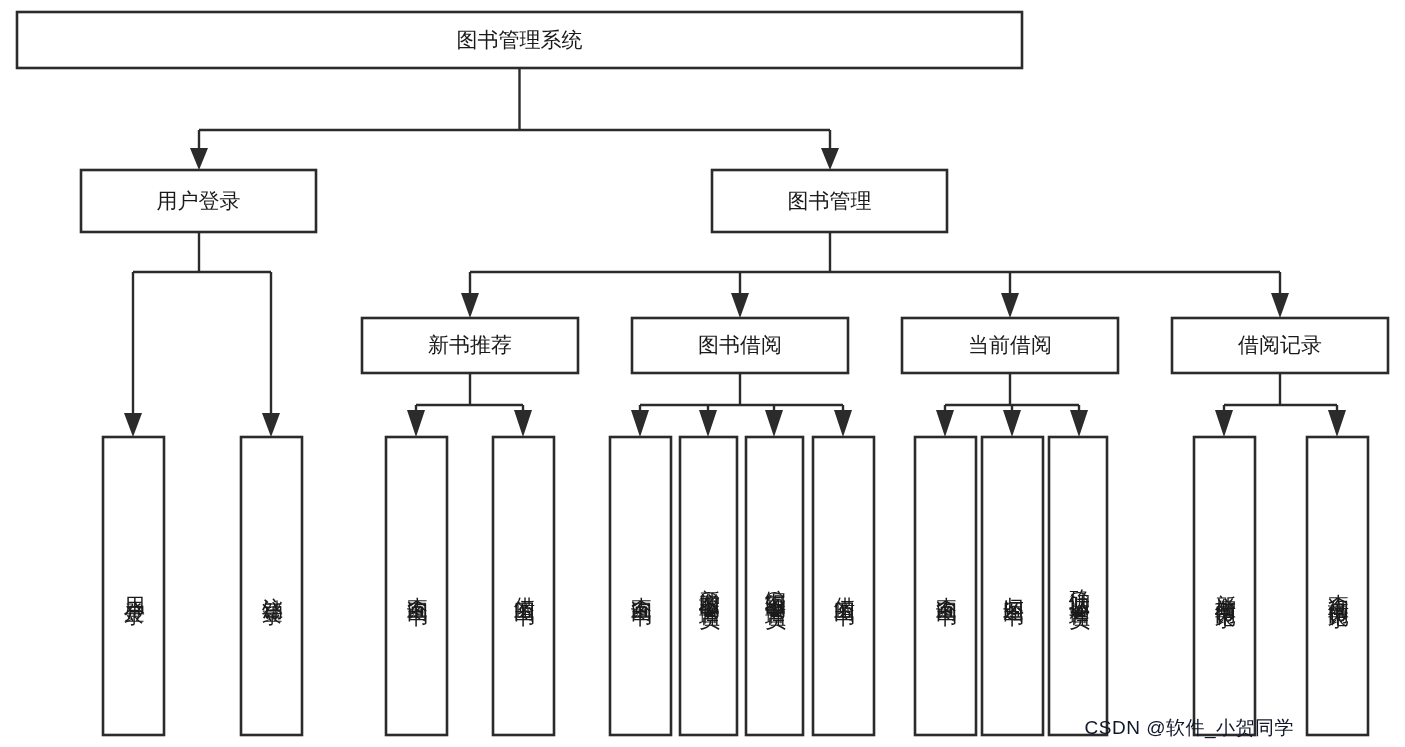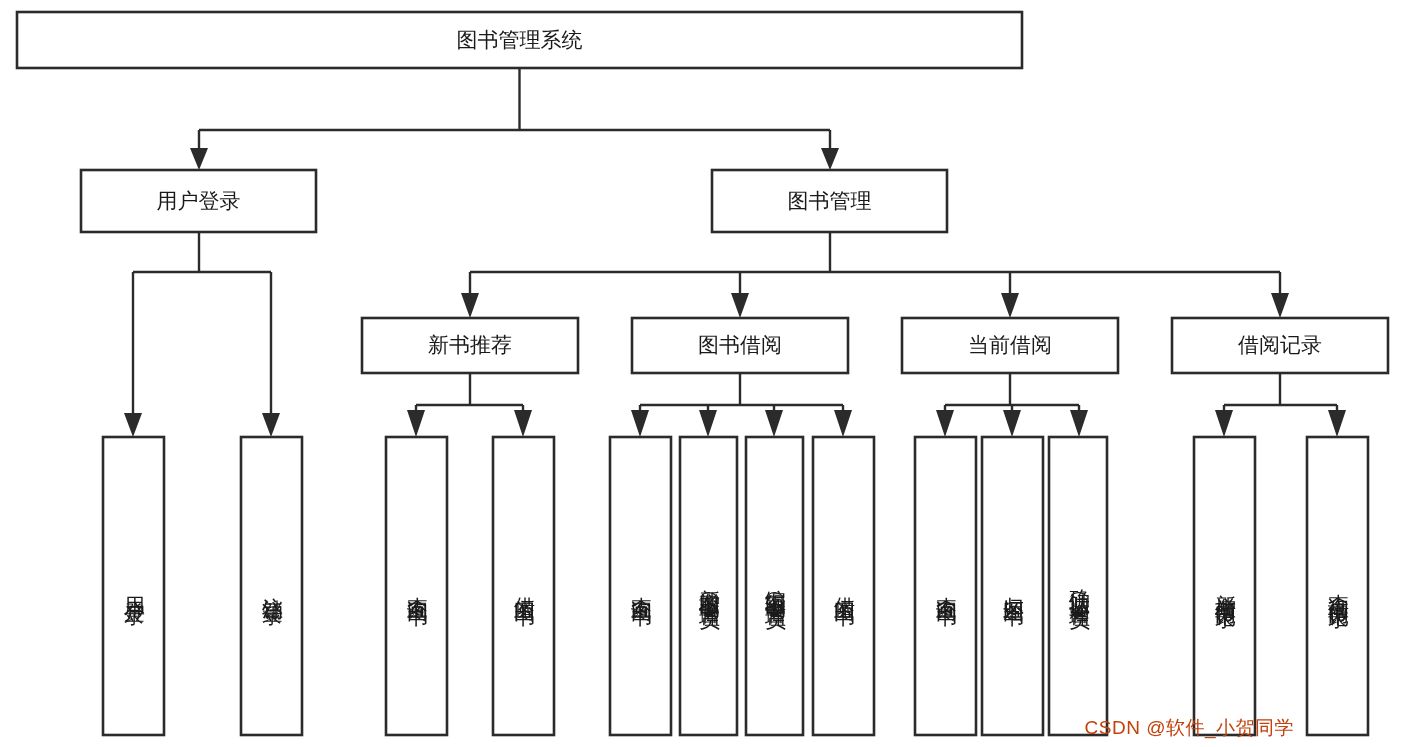--- a/index.html
+++ b/index.html
@@ -58,21 +58,21 @@
     letter-spacing: 3px;
     dominant-baseline: middle;
     text-anchor: middle;
   }
   .watermark-text {
     position: absolute;
     right: 10px;
     bottom: 6px;
     font-family: "Liberation Sans", "DejaVu Sans", sans-serif;
     font-size: 19px;
-    color: #c2410c;
+    color: #0f172a;
     white-space: nowrap;
     pointer-events: none;
     letter-spacing: 0.5px;
   }
 </style>
 </head>
 <body>
 
 <div id="diagram-root">
 

